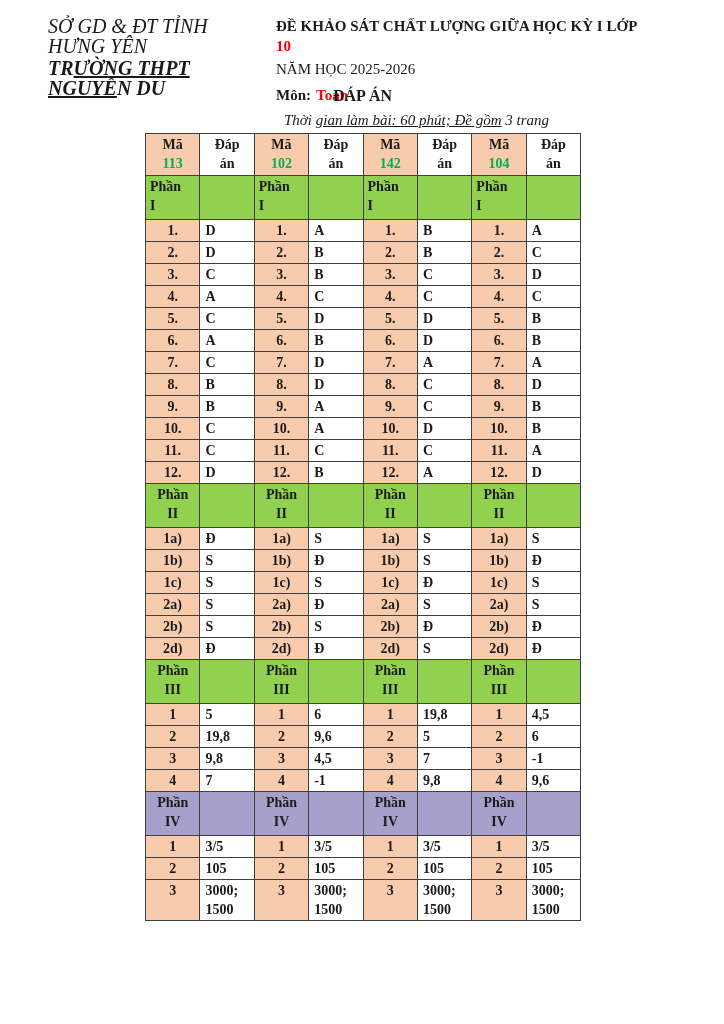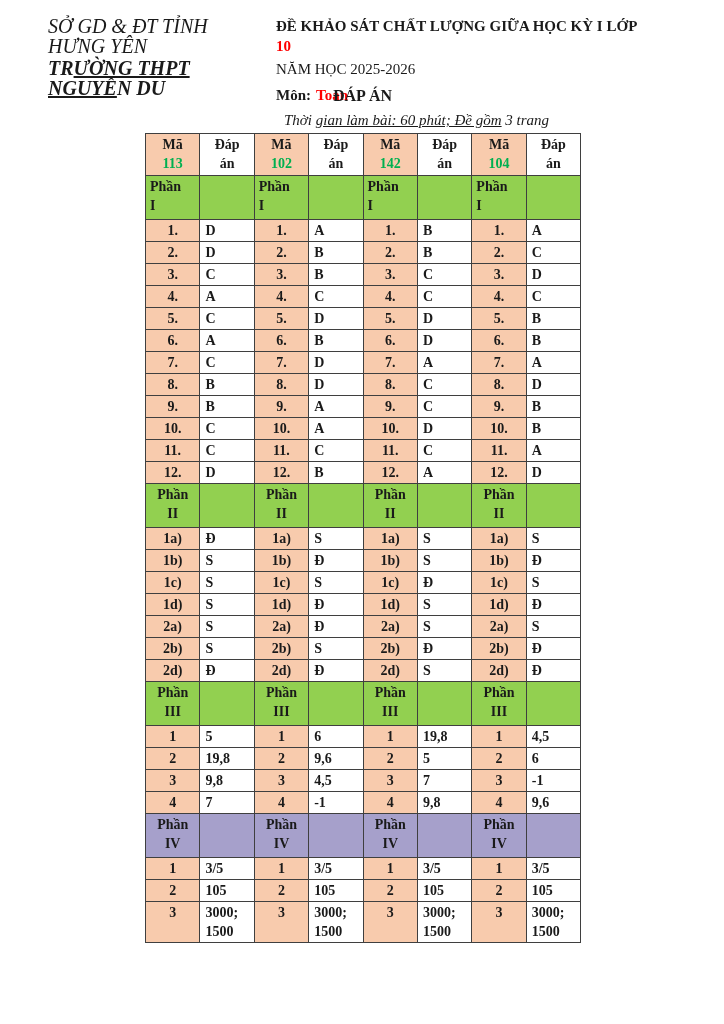--- a/index.html
+++ b/index.html
@@ -305,30 +305,20 @@
           <td class="q">1c)</td>
           <td class="a">S</td>
           <td class="q">1c)</td>
           <td class="a">S</td>
           <td class="q">1c)</td>
           <td class="a">Đ</td>
           <td class="q">1c)</td>
           <td class="a">S</td>
         </tr>
         <tr class="q-row">
-          <td class="q">1d)</td>
-          <td class="a">S</td>
-          <td class="q">1d)</td>
-          <td class="a">Đ</td>
-          <td class="q">1d)</td>
-          <td class="a">S</td>
-          <td class="q">1d)</td>
-          <td class="a">Đ</td>
-        </tr>
-        <tr class="q-row">
           <td class="q">2a)</td>
           <td class="a">S</td>
           <td class="q">2a)</td>
           <td class="a">Đ</td>
           <td class="q">2a)</td>
           <td class="a">S</td>
           <td class="q">2a)</td>
           <td class="a">S</td>
         </tr>
         <tr class="q-row">

